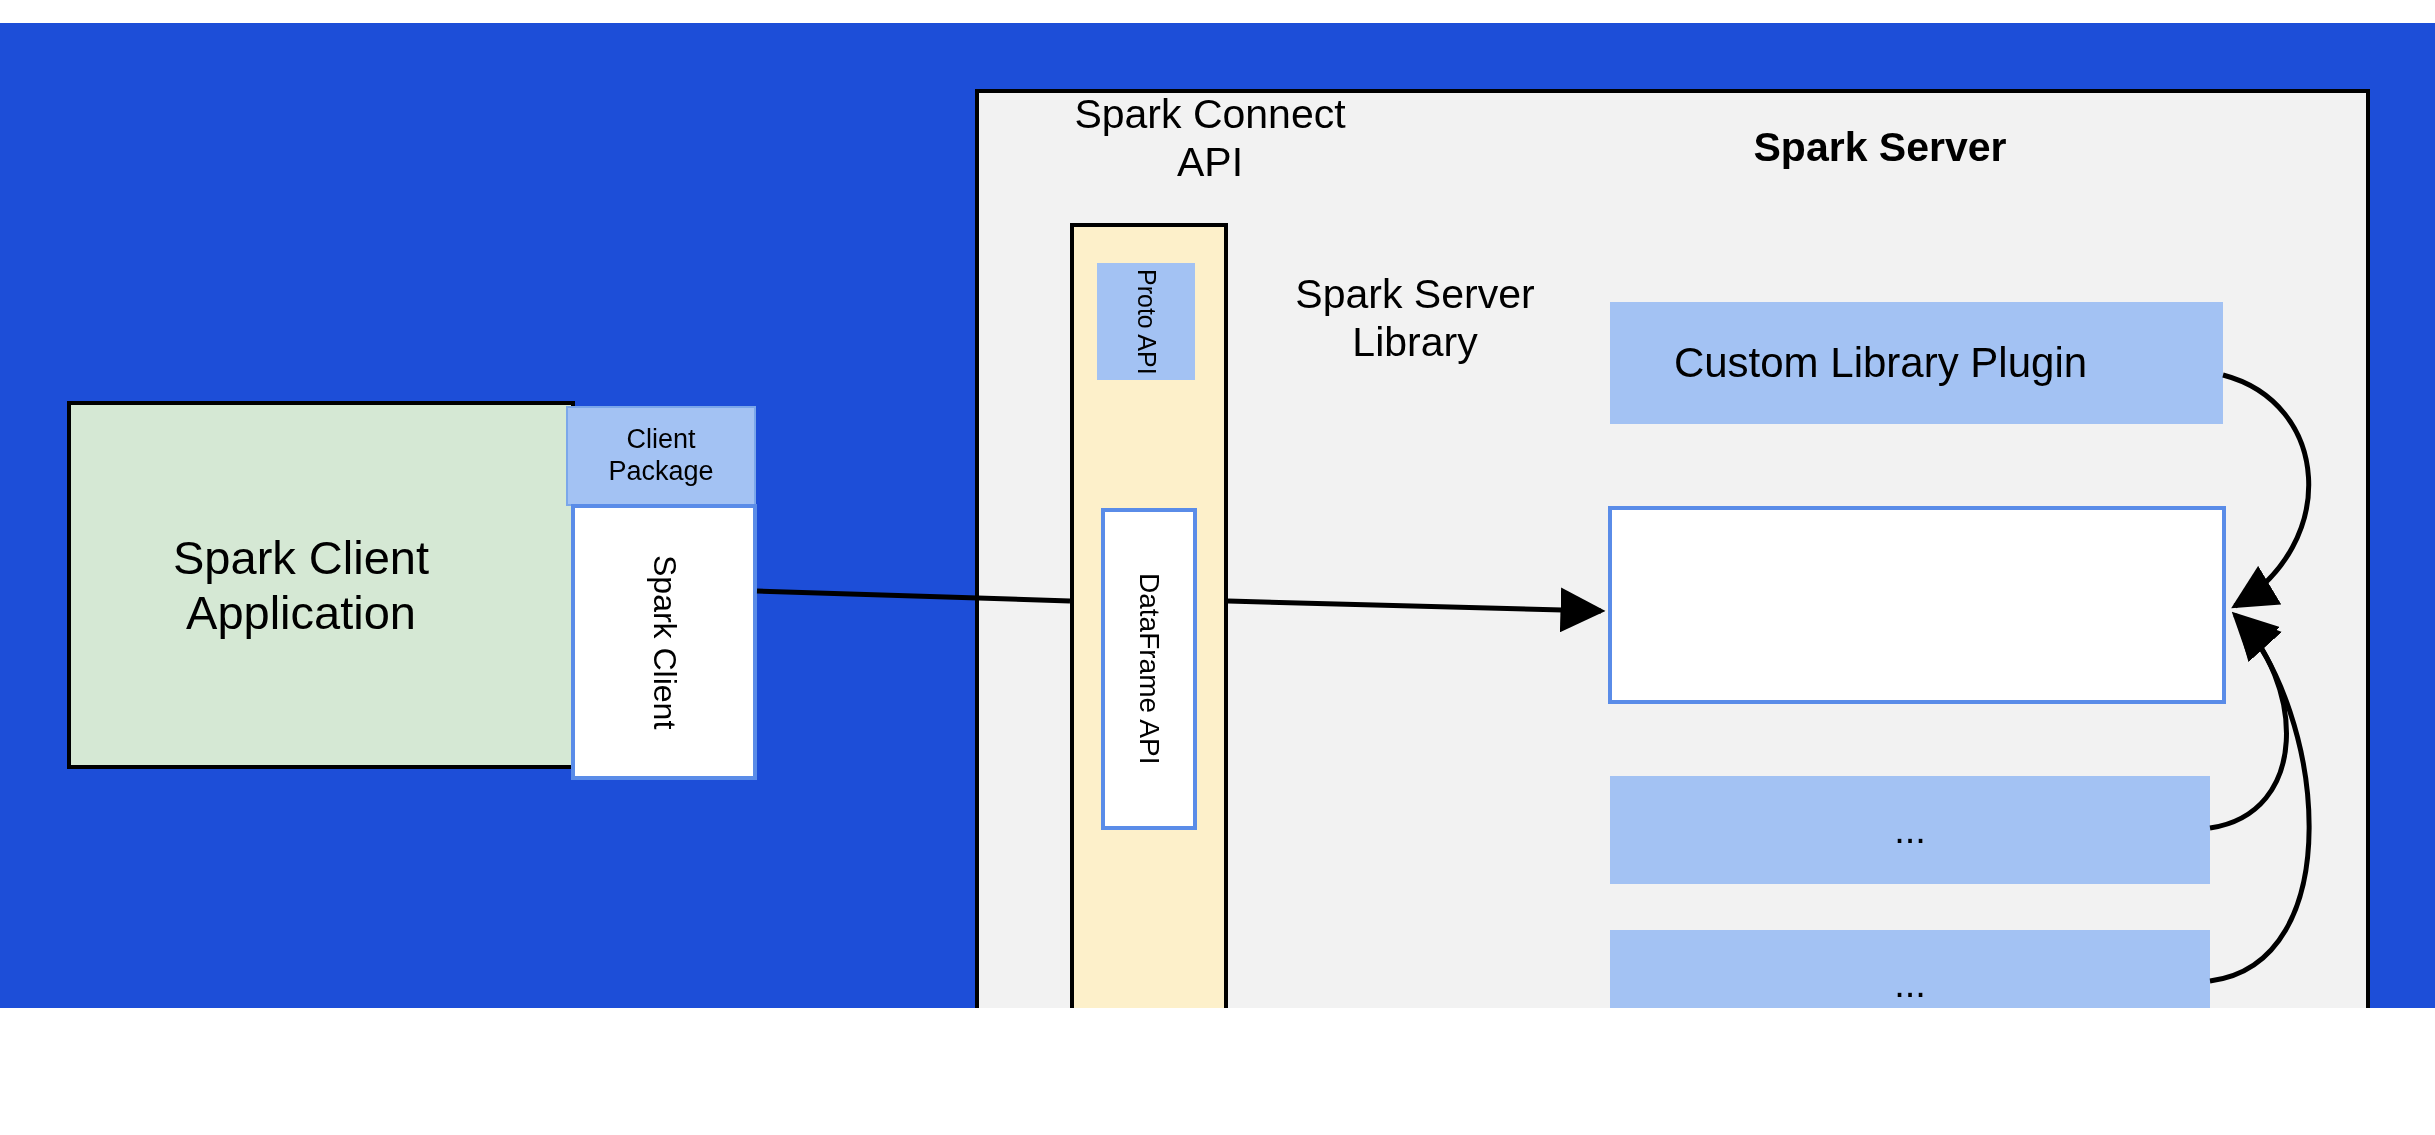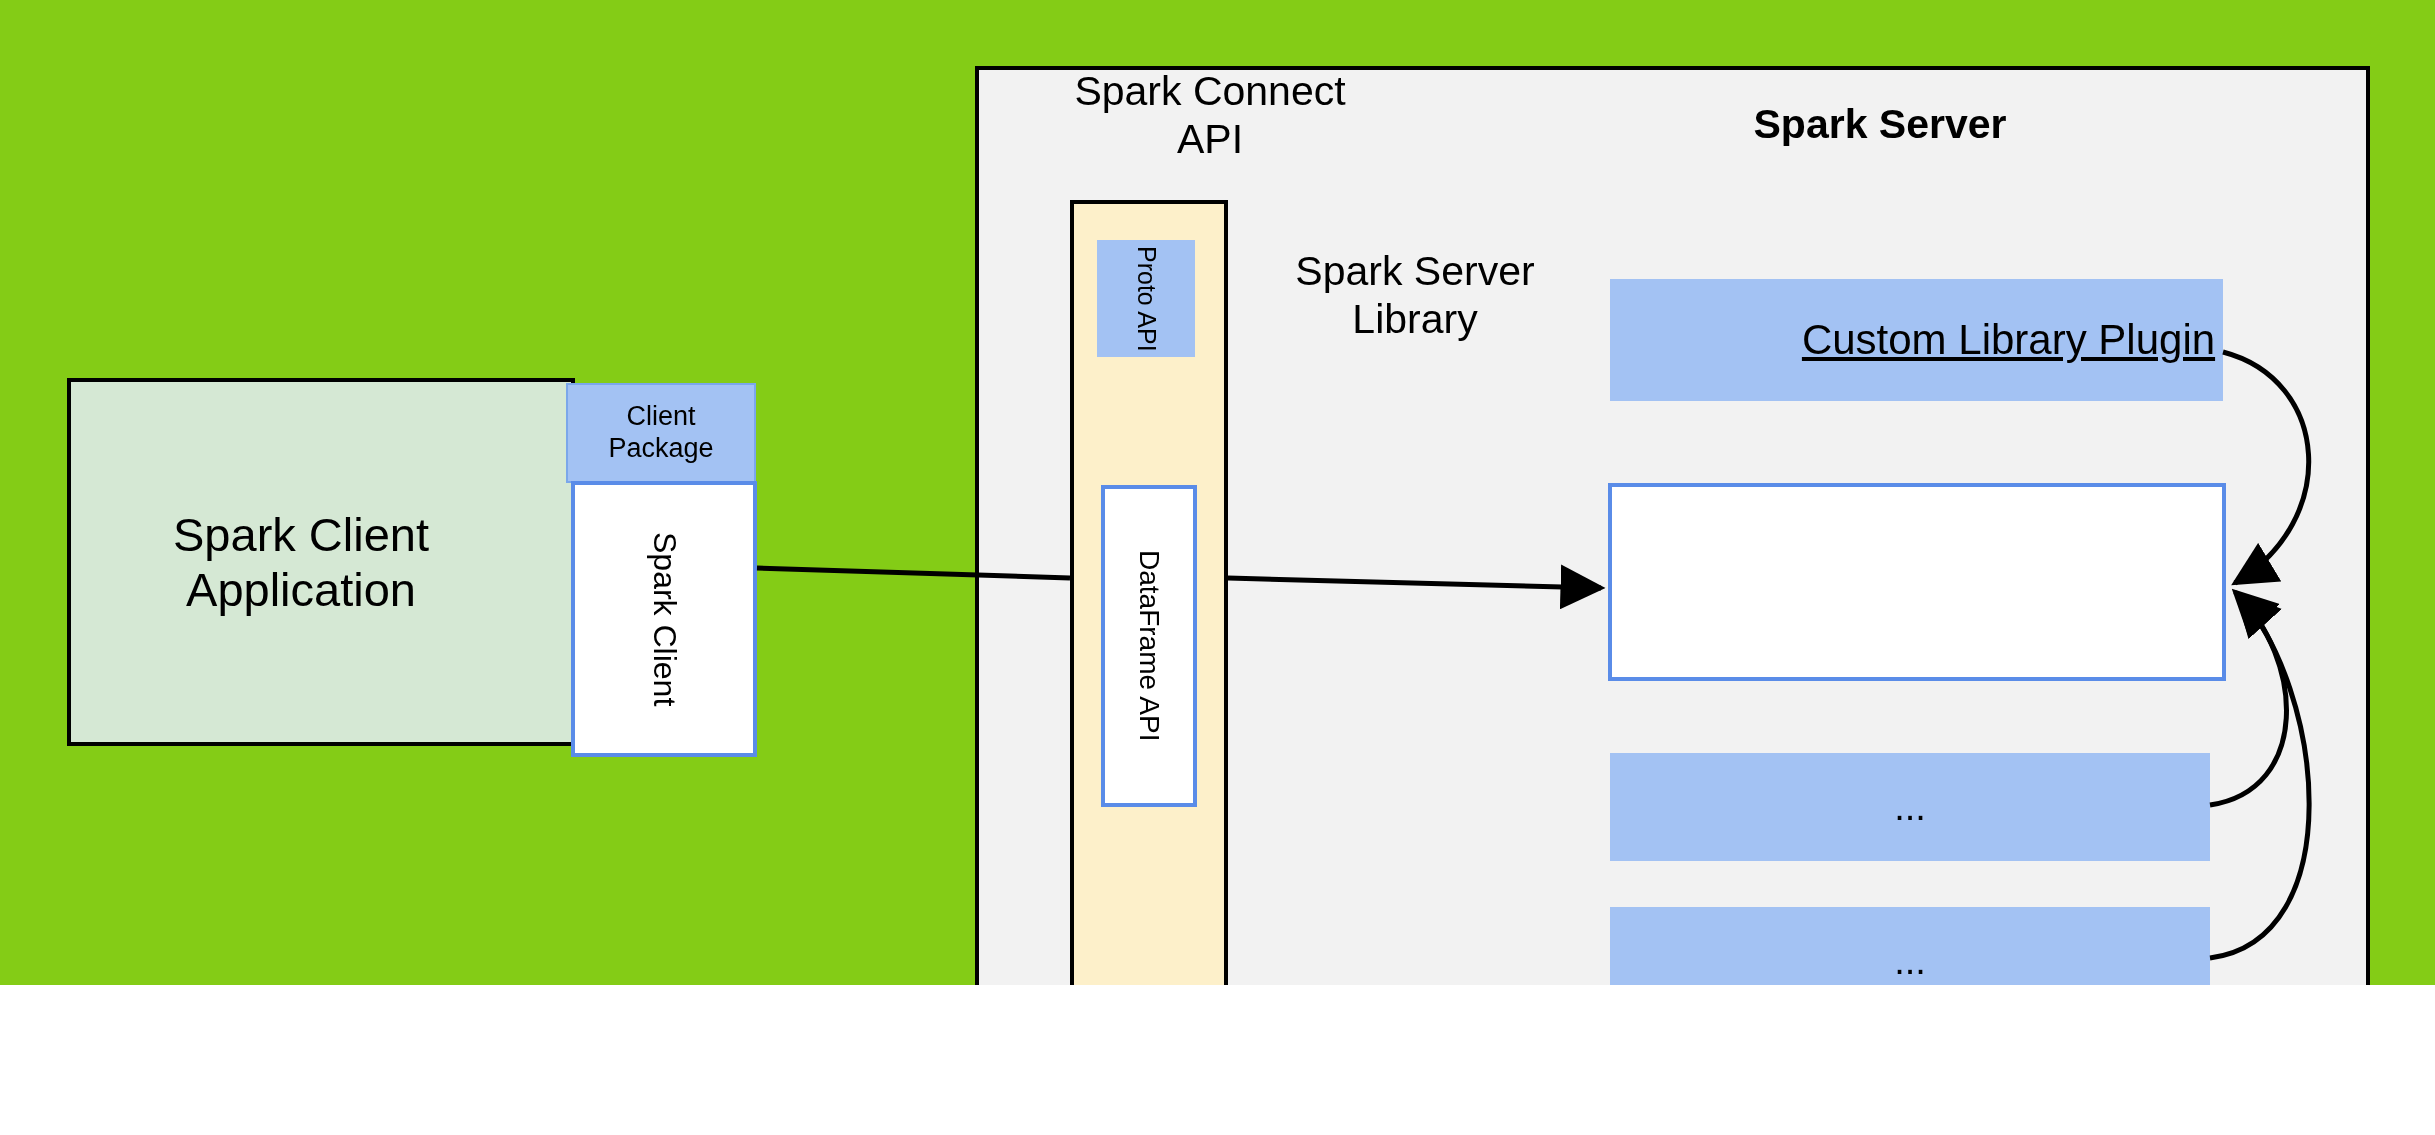--- a/index.html
+++ b/index.html
@@ -8,22 +8,23 @@
     background: #ffffff;
   }
   body {
     font-family: "Liberation Sans", "DejaVu Sans", sans-serif;
     color: #000000;
   }
   #diagram {
     position: relative;
     width: 2435px;
     height: 985px;
-    background: #84cc16;
+    background: #1d4ed8;
     overflow: hidden;
+    margin-top: 23px;
   }
 
   .box { position: absolute; box-sizing: border-box; }
 
   .txt {
     position: absolute;
     display: flex;
     align-items: center;
     justify-content: center;
     text-align: center;
@@ -106,23 +107,22 @@
     left: 1101px; top: 485px; width: 96px; height: 322px;
     font-size: 28px;
   }
 
   
   #custom-plugin-box {
     left: 1610px; top: 279px; width: 613px; height: 122px;
     background: #a3c2f3;
   }
   #custom-plugin-label {
-    left: 1702px; top: 279px; width: 613px; height: 122px;
+    left: 1574px; top: 279px; width: 613px; height: 122px;
     font-size: 42px;
-    text-decoration: underline;
   }
 
   #spark-core-box {
     left: 1608px; top: 483px; width: 618px; height: 198px;
     background: #ffffff;
     border: 4px solid #5a8ce8;
   }
   #spark-core-label {
     left: 1608px; top: 483px; width: 618px; height: 198px;
     font-size: 42px;

